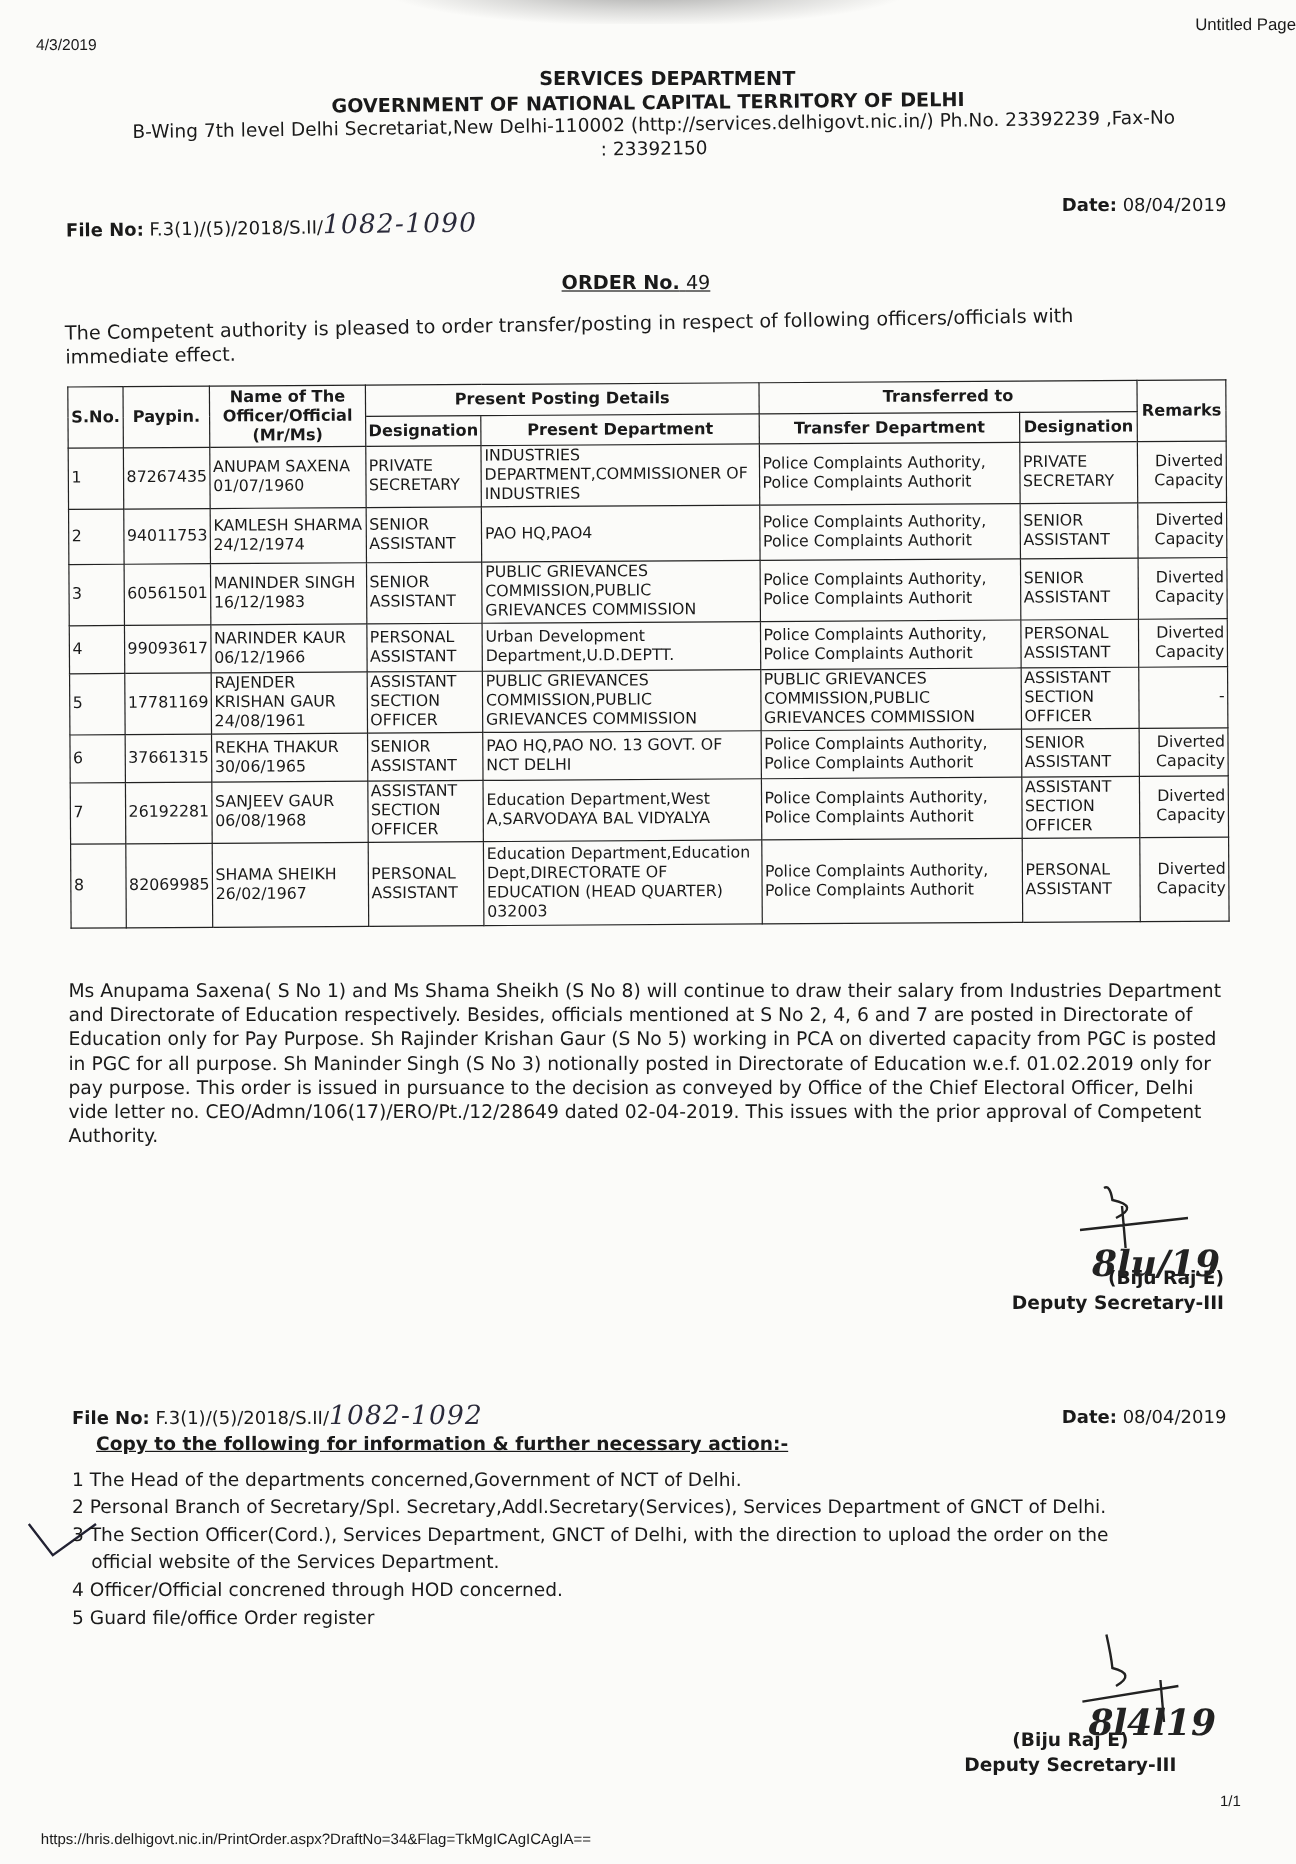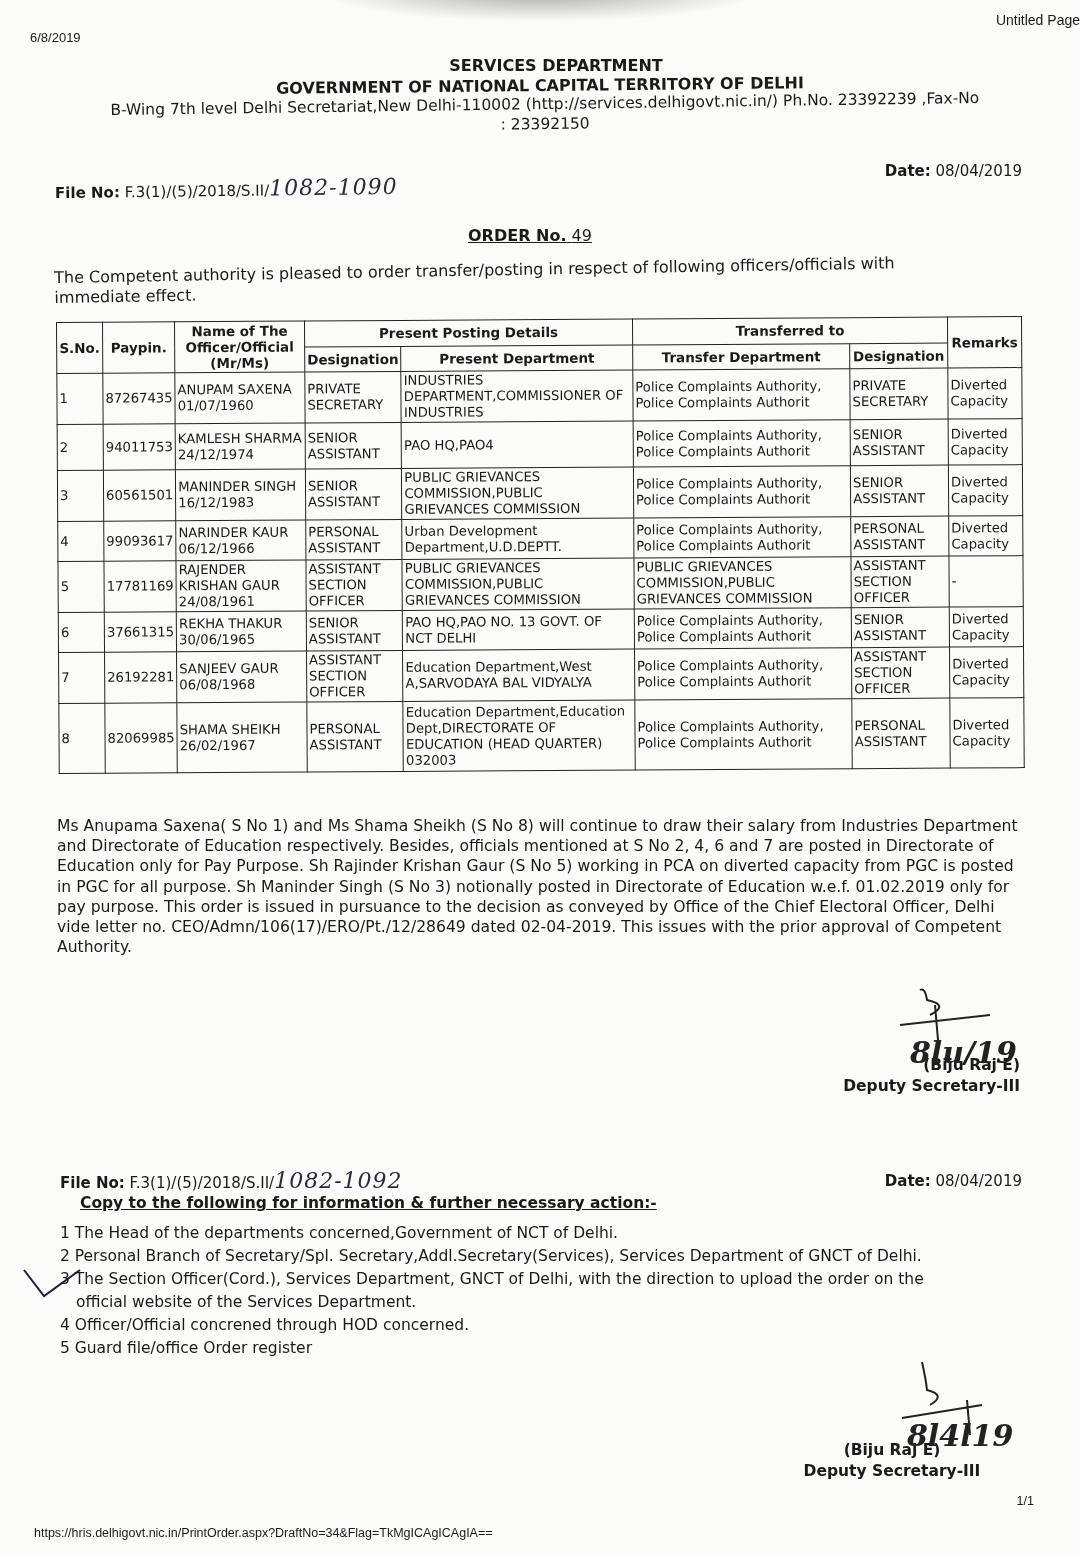--- a/index.html
+++ b/index.html
@@ -25,41 +25,41 @@
     .date-right b { font-weight:bold; }
     .order { position:absolute; left:468px; top:226px; font-size:16px; text-decoration:underline; }
     .order b { font-weight:bold; }
     .intro { position:absolute; left:54px; top:268px; width:920px; font-size:16px; line-height:20px; transform:rotate(-1deg); transform-origin:left top; }
     table.grid {
       position:absolute; left:56px; top:322px; width:966px; border-collapse:collapse;
       font-size:13.2px; transform:rotate(-0.35deg); transform-origin:left top;
     }
     table.grid td, table.grid th { border:1.4px solid #222; padding:1px 2px; vertical-align:middle; line-height:16px; }
     table.grid th { font-weight:bold; font-size:13.5px; text-align:center; }
-    table.grid td.center { text-align:left; }
+    table.grid td.center { text-align:right; }
     .para { position:absolute; left:57px; top:816px; width:975px; font-size:15.6px; line-height:20.2px; }
     .sig { position:absolute; text-align:right; font-weight:bold; font-size:15.5px; line-height:21px; }
     .sig .scribble { display:block; height:70px; position:relative; }
     .sig svg { position:absolute; right:0; top:0; }
     .file2 { position:absolute; left:60px; top:1168px; font-size:15px; }
     .date2 { position:absolute; right:58px; top:1172px; font-size:15px; }
     .copy-head { position:absolute; left:60px; top:1194px; font-size:15.5px; font-weight:bold; text-decoration:underline;margin-left:20px; }
     .copy-list { position:absolute; left:60px; top:1222px; width:970px; font-size:15.5px; line-height:22px; }
     .copy-list .item { margin-bottom:1px; }
     .copy-list .item.indent2 { padding-left:16px; }
     .footer-url { position:absolute; left:34px; top:1526px; font-family:"Liberation Sans", sans-serif; font-size:12.5px; }
     .footer-page { position:absolute; right:46px; top:1494px; font-family:"Liberation Sans", sans-serif; font-size:12.5px; }
     .check { position:absolute; left:22px; top:1266px; }
   </style>
 </head>
 <body>
 
 <div class="shadow-top"></div>
 
-<div class="print-date">6/8/2019</div>
+<div class="print-date">4/3/2019</div>
 <div class="print-title">Untitled Page</div>
 
 <div class="dept l1">SERVICES DEPARTMENT</div>
 <div class="dept l2">GOVERNMENT OF NATIONAL CAPITAL TERRITORY OF DELHI</div>
 <div class="address">
   <div>B-Wing 7th level Delhi Secretariat,New Delhi-110002 (http://services.delhigovt.nic.in/) Ph.No. 23392239 ,Fax-No</div>
   <div>: 23392150</div>
 </div>
 
 <div class="fileno">

